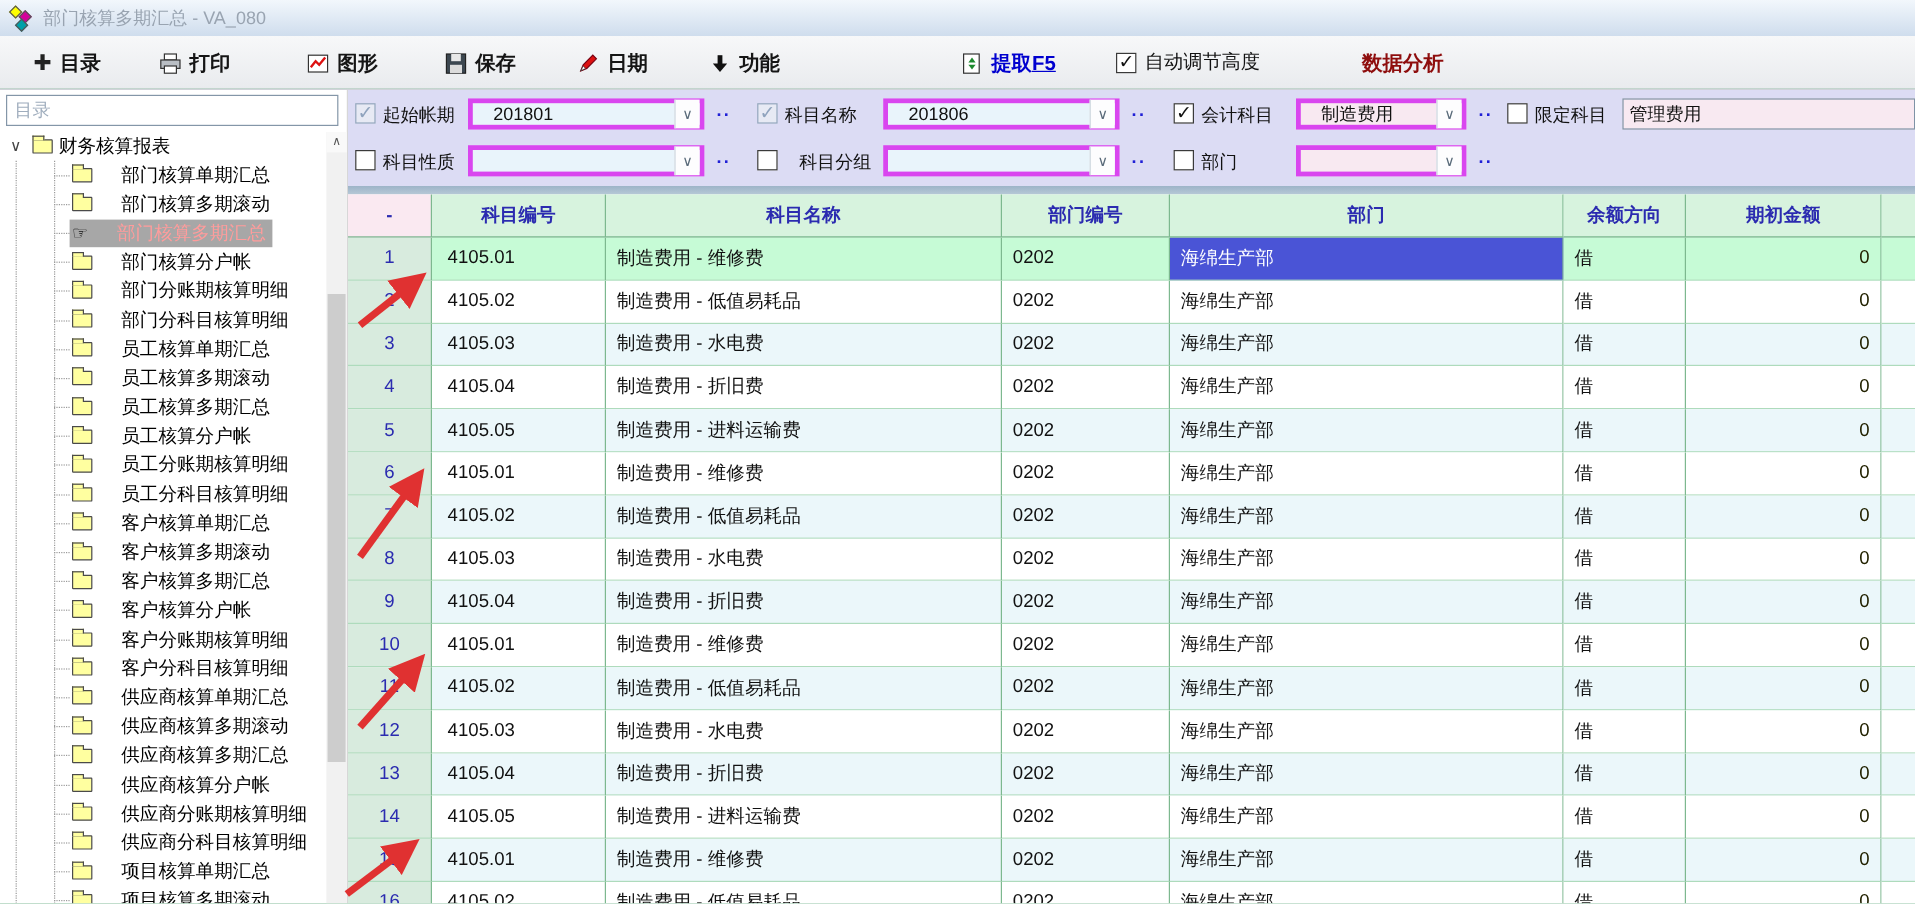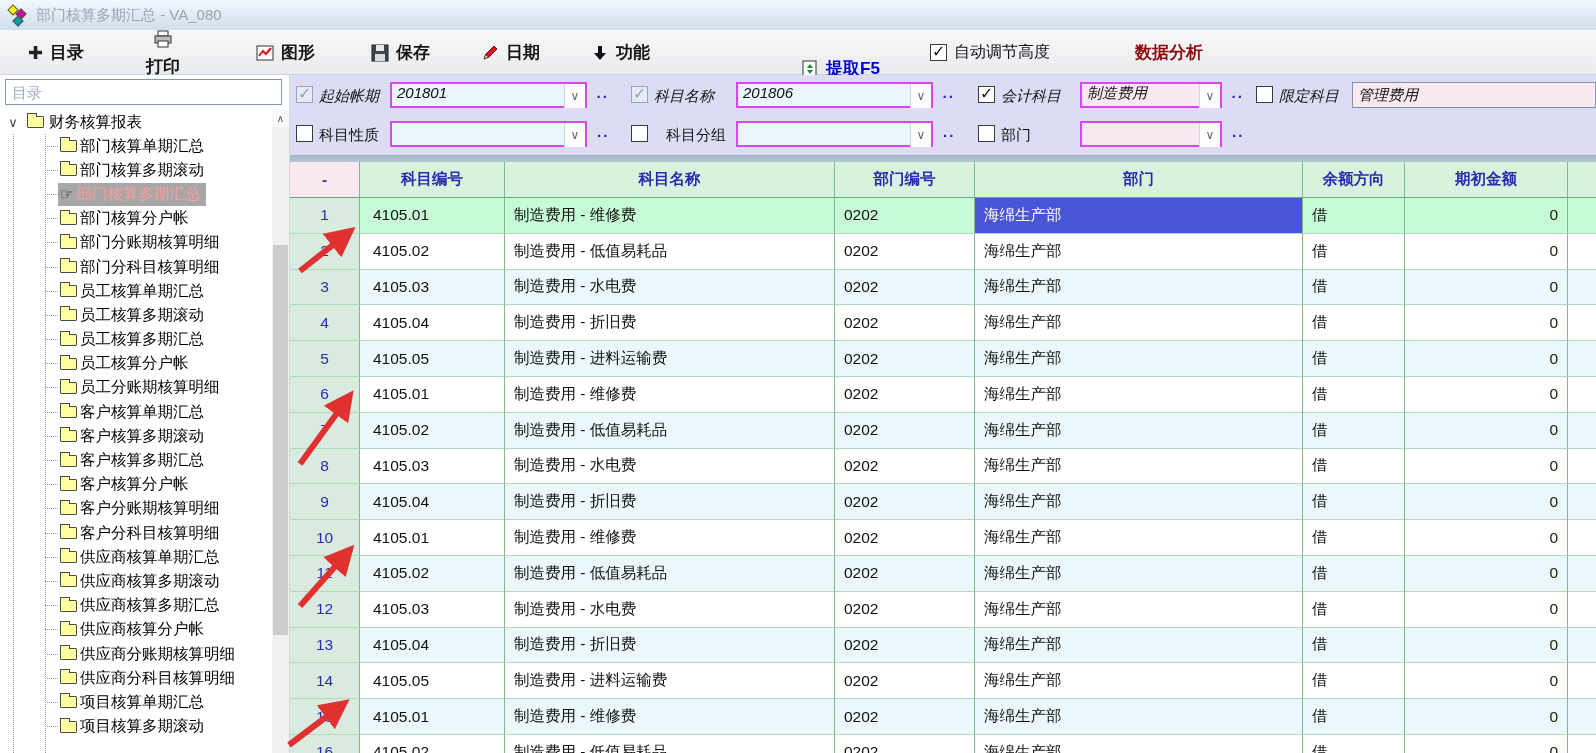--- a/index.html
+++ b/index.html
@@ -15,36 +15,36 @@
   .app-icon .d2{left:9px;top:6px;background:#d4009a;}
   .app-icon .d3{left:6px;top:13px;background:#00a0a8;}
   .title-text{font-size:15px;color:#99a4b1;}
 
   
   .toolbar{position:absolute;left:0;top:30px;width:1596px;height:45px;
     background:linear-gradient(#f7f8f9,#e9ebee);border-bottom:1px solid #cfd3d8;}
   .tbtn{position:absolute;top:0;height:45px;display:flex;align-items:center;gap:7px;
     font-size:17px;font-weight:600;color:#151515;cursor:default;padding:0 6px;}
   .plus-glyph{font-size:18px;font-weight:bold;color:#222;}
-  .extract{color:#0000cf;margin-top:16px;}
+  .extract{color:#0000cf;}
   .extract u{text-decoration:underline;}
   .analysis{color:#8e0d0d;}
   .cb{display:inline-block;width:17px;height:17px;background:#fff;border:1px solid #3a3a3a;position:relative;}
   .cb.checked::after{content:"✓";position:absolute;left:1px;top:-3px;font-size:16px;font-weight:bold;color:#111;}
   .cb.dis{border-color:#93a5bd;background:#e7eaf4;}
   .cb.dis::after{color:#8fa3bd;}
   .auto-label{font-size:16px;font-weight:400;color:#111;}
 
   
   .filter-panel{position:absolute;left:290px;top:75px;width:1306px;height:80px;background:#dcdcf4;}
   .frow{position:absolute;left:0;width:1306px;height:26px;}
-  .frow1{top:7px;font-style:italic;} .frow2{top:46px;}
+  .frow1{top:7px;} .frow2{top:46px;}
   .frow .cb{position:absolute;top:4px;}
   .flabel{position:absolute;top:5px;font-size:15px;color:#111;white-space:nowrap;}
-  .combo{position:absolute;top:0;height:26px;border:2px solid #d946ef;background:#e9f4fb;display:flex;}
+  .combo{position:absolute;top:0;height:26px;border:4px solid #d946ef;background:#e9f4fb;display:flex;align-items:center;padding-left:12px;}
   .combo.pink{background:#f8e9f1;}
   .combo-value{flex:1;font-size:15px;color:#111;padding-left:5px;overflow:hidden;white-space:nowrap;}
   .combo-arrow{width:21px;height:24px;background:#fdfdfe;border-left:1px solid #ccd6de;
     color:#5a6b7a;font-size:12px;display:flex;align-items:center;justify-content:center;}
   .tfield{position:absolute;top:0;height:26px;border:1px solid #7f93a6;background:#f8e9f1;
     font-size:15px;color:#111;padding:3px 5px;white-space:nowrap;overflow:hidden;}
   .dots{position:absolute;top:2px;color:#2020d6;font-size:15px;font-weight:bold;letter-spacing:2px;}
 
   
   .sidebar{position:absolute;left:0;top:75px;width:290px;height:678px;background:#fff;border-right:1px solid #d7d7d7;}
@@ -57,21 +57,21 @@
   .tree-root{position:relative;height:24px;display:flex;align-items:center;gap:5px;padding-left:4px;font-size:15.5px;}
   .chevron{color:#444;font-size:13px;width:18px;text-align:center;}
   .folder-icon{display:inline-block;width:17px;height:12px;background:#ffffa0;border:1px solid #4a4a4a;
     border-radius:1px;position:relative;flex:none;}
   .folder-icon::before{content:"";position:absolute;top:-4px;left:-1px;width:8px;height:3px;
     background:#ffffa0;border:1px solid #4a4a4a;border-bottom:none;}
   .tree-items{position:relative;}
   .tree-item{height:24.2px;display:flex;align-items:center;padding-left:45px;font-size:15.5px;
     white-space:nowrap;cursor:default;}
   .connector{width:13px;border-top:1px dotted #9a9a9a;flex:none;}
-  .ibody{display:flex;align-items:center;gap:3px;padding:1px 6px 1px 2px;}
+  .ibody{display:flex;align-items:center;gap:24px;padding:1px 6px 1px 2px;}
   .hand-icon{display:none;font-size:15px;color:#111;}
   .tree-item.selected .hand-icon{display:inline;}
   .tree-item.selected .ibody{background:#a7a7a7;}
   .tree-item.selected .tree-label{color:#ff9c9c;}
   .tree-label{color:#000;}
   .scrollbar{position:absolute;left:272px;top:35px;width:17px;height:643px;background:#f1f1f1;}
   .sb-up{position:absolute;left:0;top:0;width:17px;height:17px;background:#f9f9f9;color:#555;
     font-size:10px;display:flex;align-items:center;justify-content:center;}
   .sb-thumb{position:absolute;left:1px;top:135px;width:15px;height:390px;background:#cdcdcd;}
 
@@ -123,21 +123,21 @@
         <i class="d3"></i>
       </span>
     <span class="title-text">部门核算多期汇总 - VA_080</span>
   </div>
 
   <div class="toolbar">
     <div class="tbtn" style="left:22px;">
       <span class="plus-glyph">✚</span>
       <span>目录</span>
     </div>
-    <div class="tbtn" style="left:140px;flex-direction:column;">
+    <div class="tbtn" style="left:127px;">
       <svg class="icon16" viewBox="0 0 18 18">
           <rect x="4" y="1" width="10" height="5" fill="#fff" stroke="#333"></rect>
           <rect x="1" y="6" width="16" height="7" fill="#b9bec4" stroke="#333"></rect>
           <rect x="4" y="11" width="10" height="6" fill="#fff" stroke="#333"></rect>
         </svg>
       <span>打印</span>
     </div>
     <div class="tbtn" style="left:250px;">
       <svg class="icon16" viewBox="0 0 18 18">
           <rect x="1" y="2" width="16" height="14" fill="#fff" stroke="#333"></rect>
@@ -342,20 +342,28 @@
 
   <div class="tree-item">
     <span class="connector"></span>
     <span class="ibody">
       <span class="folder-icon"></span>
 
       <span class="tree-label">员工分账期核算明细</span>
     </span>
   </div>
 
+  <div class="tree-item">
+    <span class="connector"></span>
+    <span class="ibody">
+      <span class="folder-icon"></span>
+
+      <span class="tree-label">员工分科目核算明细</span>
+    </span>
+  </div>
 
   <div class="tree-item">
     <span class="connector"></span>
     <span class="ibody">
       <span class="folder-icon"></span>
 
       <span class="tree-label">客户核算单期汇总</span>
     </span>
   </div>
 

